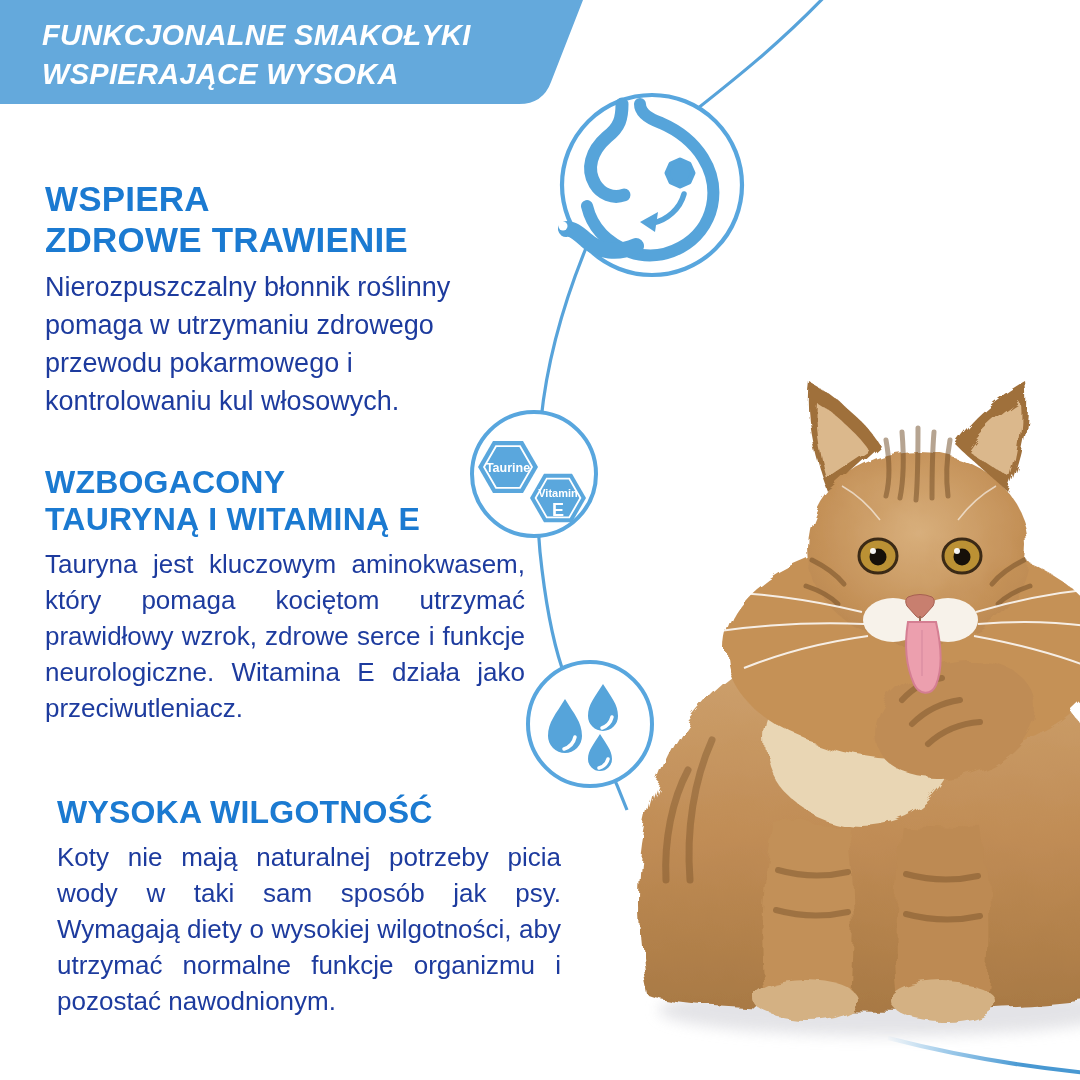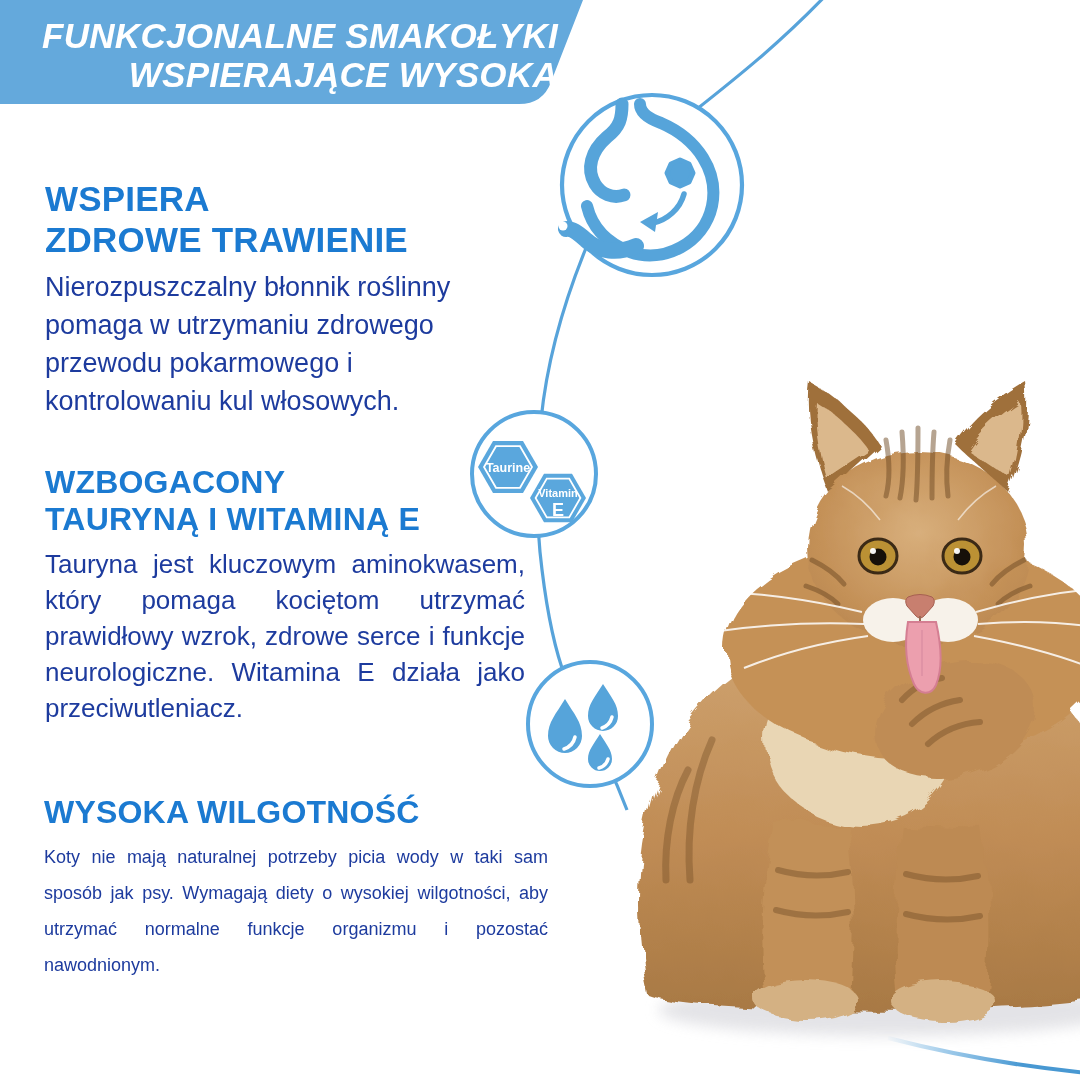--- a/index.html
+++ b/index.html
@@ -4,40 +4,40 @@
 <style>
   html,body{margin:0;padding:0;background:#ffffff;}
   .stage{
     position:relative;width:1080px;height:1080px;overflow:hidden;
     background:#ffffff;font-family:"Liberation Sans",sans-serif;
   }
   .art{position:absolute;left:0;top:0;z-index:1;}
   .banner-text{
     position:absolute;left:42px;top:16px;z-index:3;
     color:#ffffff;font-style:italic;font-weight:700;
-    font-size:35px;line-height:39px;letter-spacing:.3px;text-align:right;
+    font-size:29px;line-height:39px;letter-spacing:.3px;
   }
   .banner-text span{display:block;}
   .sec{position:absolute;z-index:3;}
   .sec h2{
     margin:0;color:#1b7ad1;font-weight:700;letter-spacing:.2px;
   }
   .sec h2 span{display:block;}
   .sec p{
     margin:8px 0 0 0;color:#1d3b9e;font-weight:400;
   }
   .sec1{left:45px;top:178px;width:472px;}
   .sec1 h2{font-size:35px;line-height:41px;}
   .sec1 p{font-size:27px;line-height:38px;}
   .sec2{left:45px;top:464px;width:480px;}
   .sec2 h2{font-size:32px;line-height:37px;}
   .sec2 p{font-size:26px;line-height:36px;text-align:justify;}
-  .sec3{left:44px;top:794px;width:504px;}
+  .sec3{left:57px;top:794px;width:504px;}
   .sec3 h2{font-size:32px;line-height:37px;}
-  .sec3 p{font-size:18px;line-height:36px;text-align:justify;}
+  .sec3 p{font-size:26px;line-height:36px;text-align:justify;}
 </style>
 </head>
 <body>
 
 <div class="stage">
 
   <svg class="art" width="1080" height="1080" viewBox="0 0 1080 1080">
     <defs>
       <linearGradient id="gBody" x1="0" y1="0" x2="0" y2="1">
         <stop offset="0" stop-color="#cfa471"></stop>

